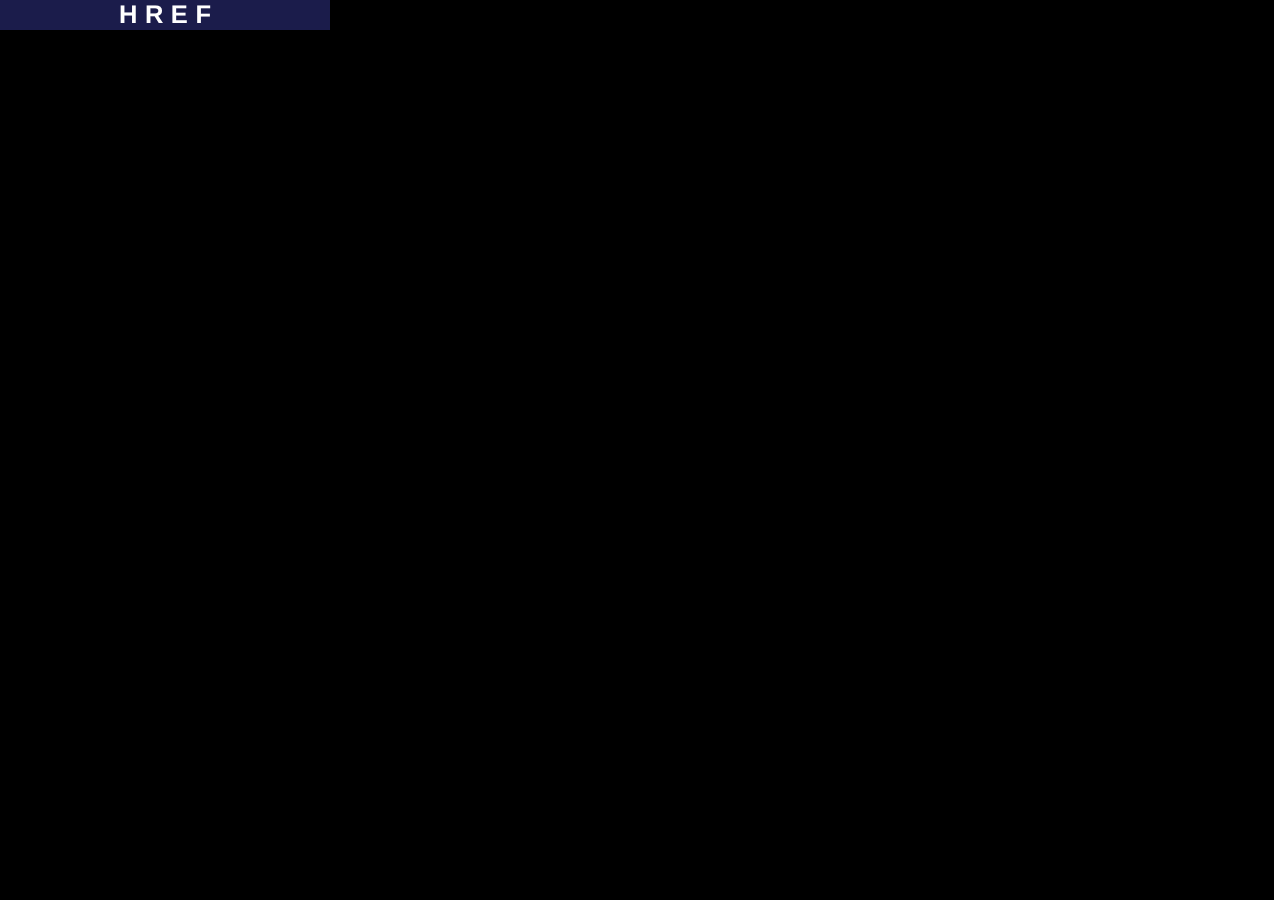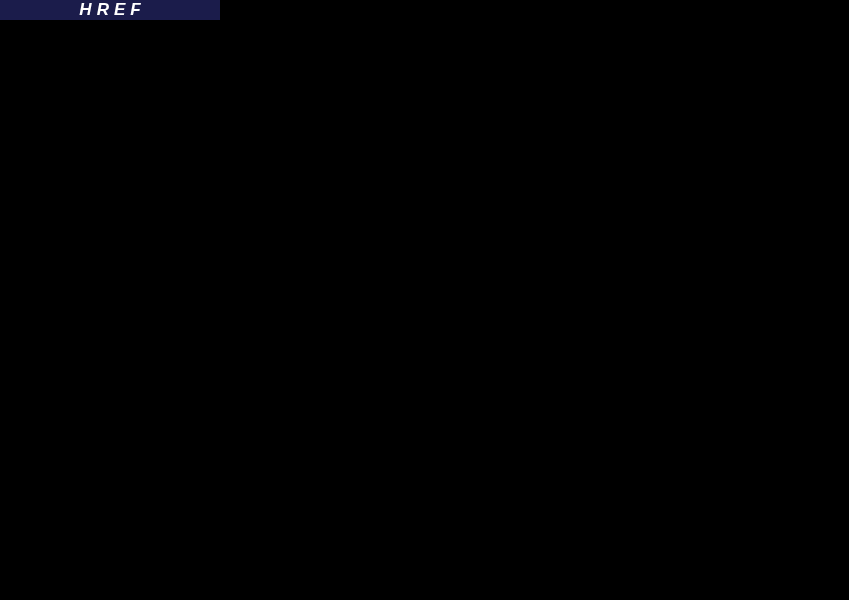--- a/index.html
+++ b/index.html
@@ -7,21 +7,20 @@
     padding: 0;
     background: #000;
   }
   #stage {
     position: relative;
     width: 849px;
     height: 600px;
     background: #000;
     overflow: hidden;
     font-family: "Liberation Sans", "DejaVu Sans", sans-serif;
-    font-style: italic;
   }
   .node {
     position: absolute;
     display: flex;
     align-items: center;
     justify-content: center;
     font-weight: 700;
     font-size: 17px;
     letter-spacing: 5px;
     text-indent: 5px; 

